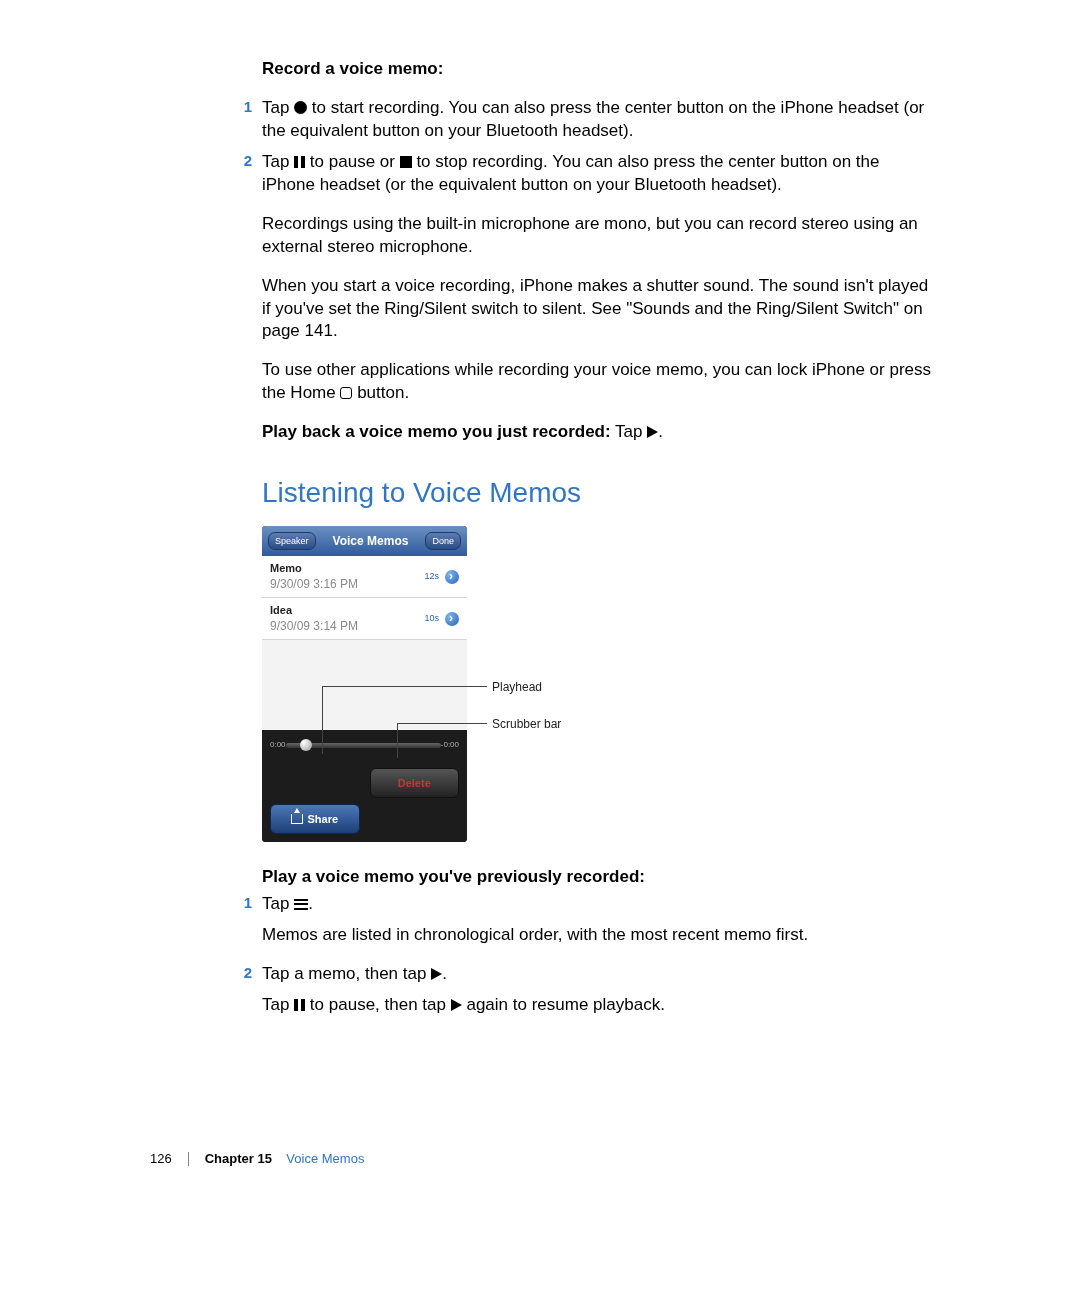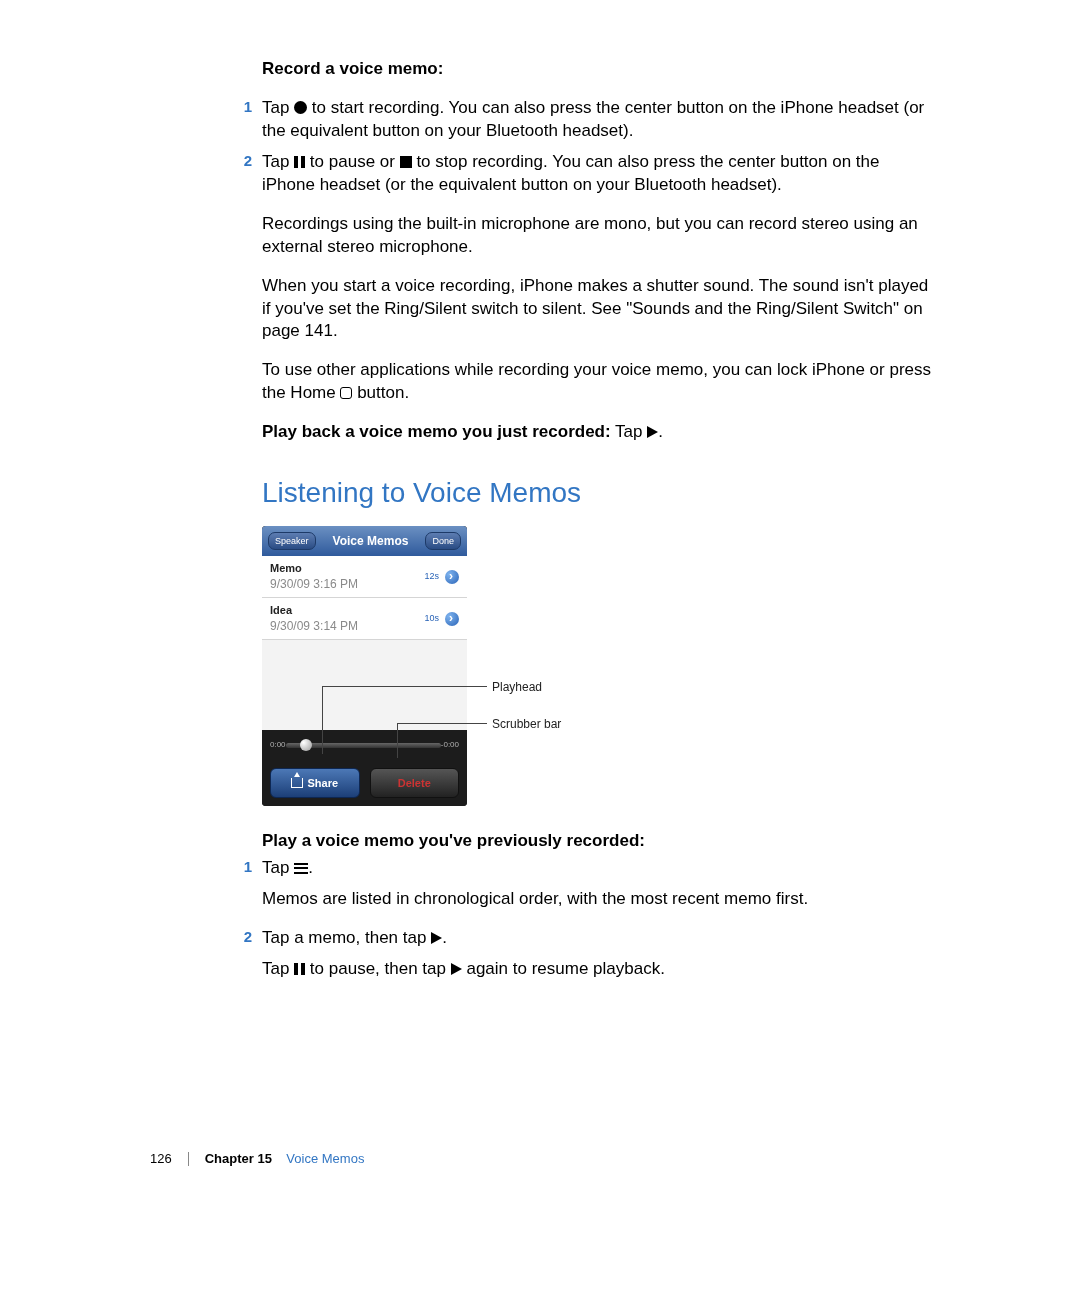--- a/index.html
+++ b/index.html
@@ -196,20 +196,21 @@
     align-items: center;
     justify-content: center;
     gap: 4px;
     font-size: 11px;
     font-weight: 700;
   }
   .share-btn {
     background: linear-gradient(#4c78b6,#1c3f78);
     border: 1px solid #0d2753;
     color: #fff;
+    margin-top: 36px;
   }
   .share-ic {
     display:inline-block;width:10px;height:9px;border:1.5px solid #fff;border-top:none;
     position:relative;
   }
   .share-ic::after{content:"";position:absolute;left:2px;top:-6px;width:0;height:0;
     border-left:3px solid transparent;border-right:3px solid transparent;border-bottom:5px solid #fff;}
   .del-btn {
     background: linear-gradient(#555,#222);
     border: 1px solid #111;

